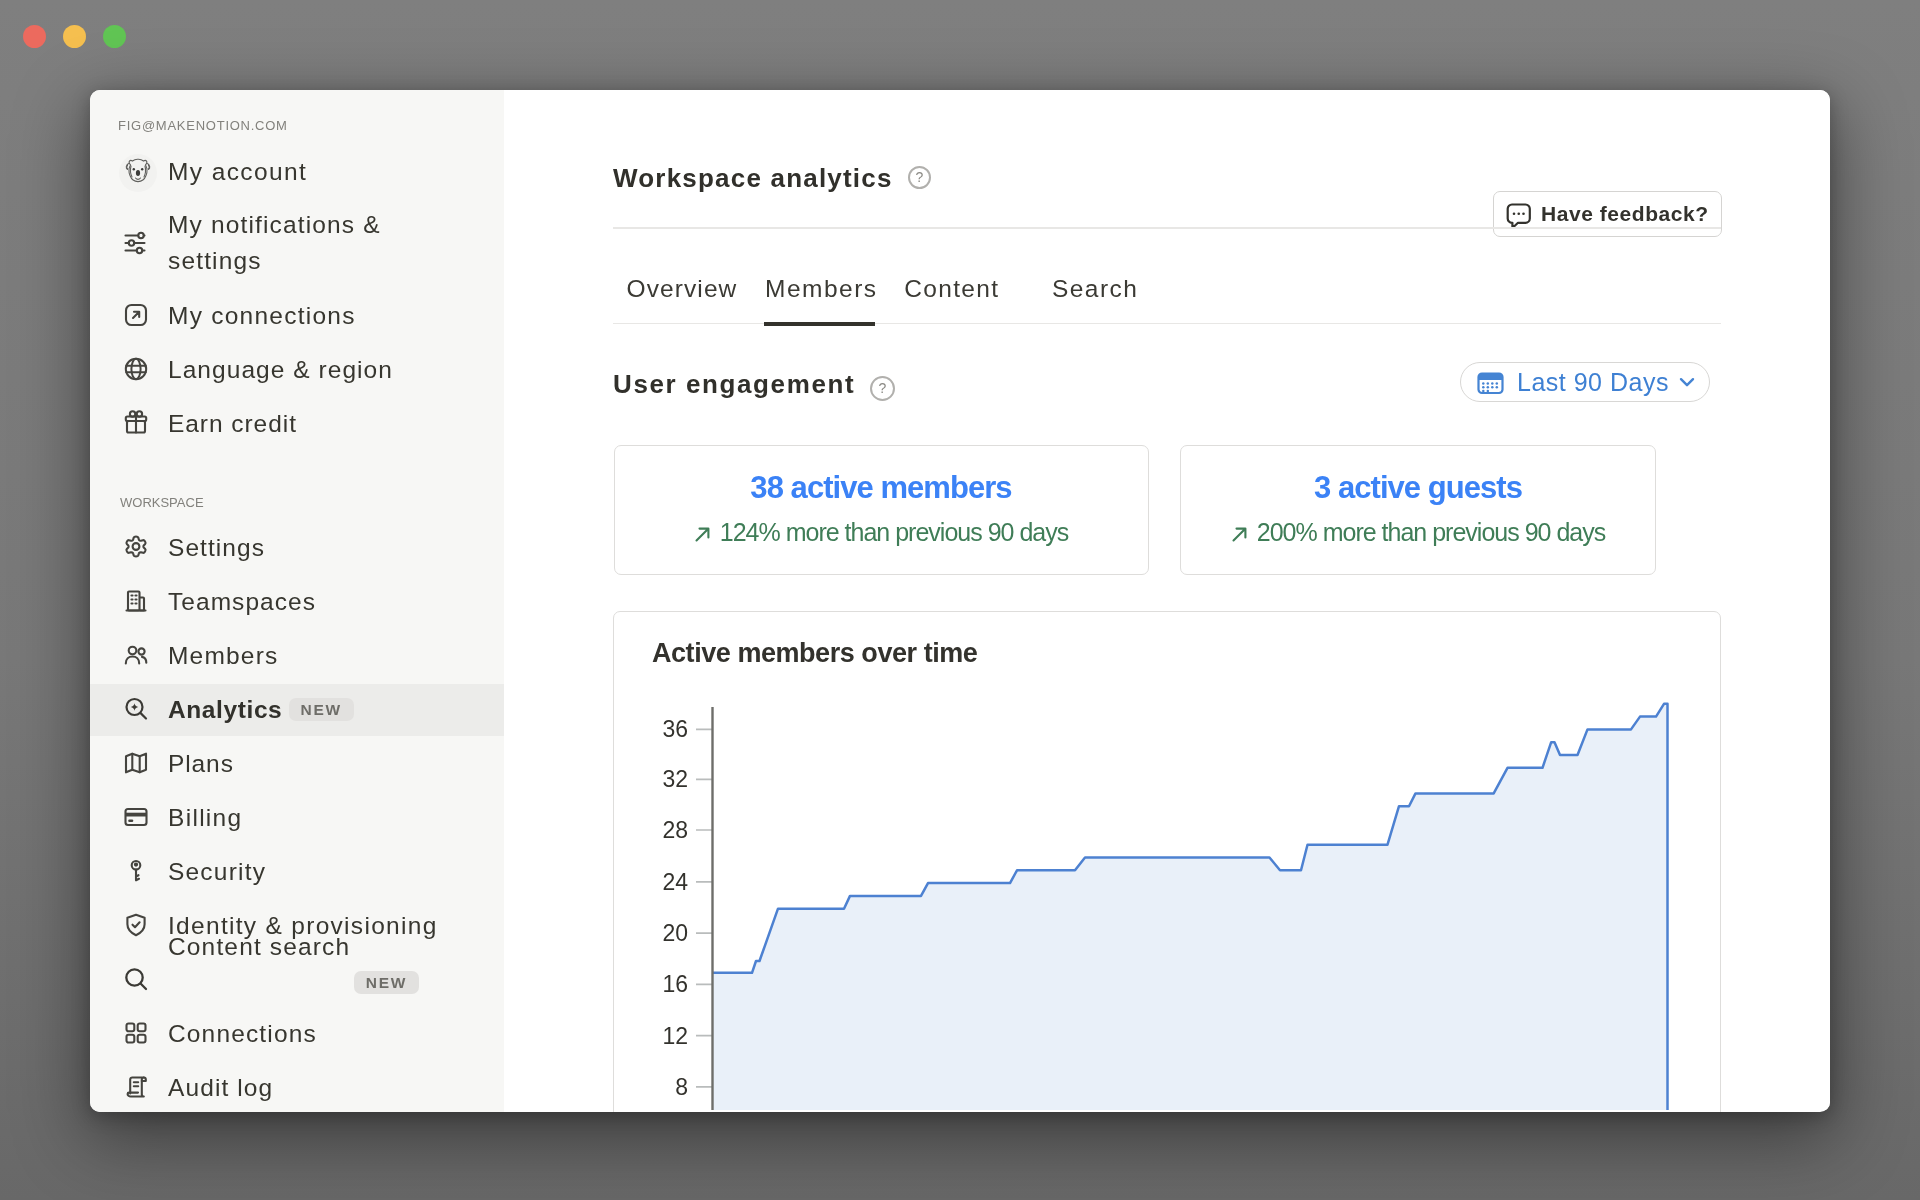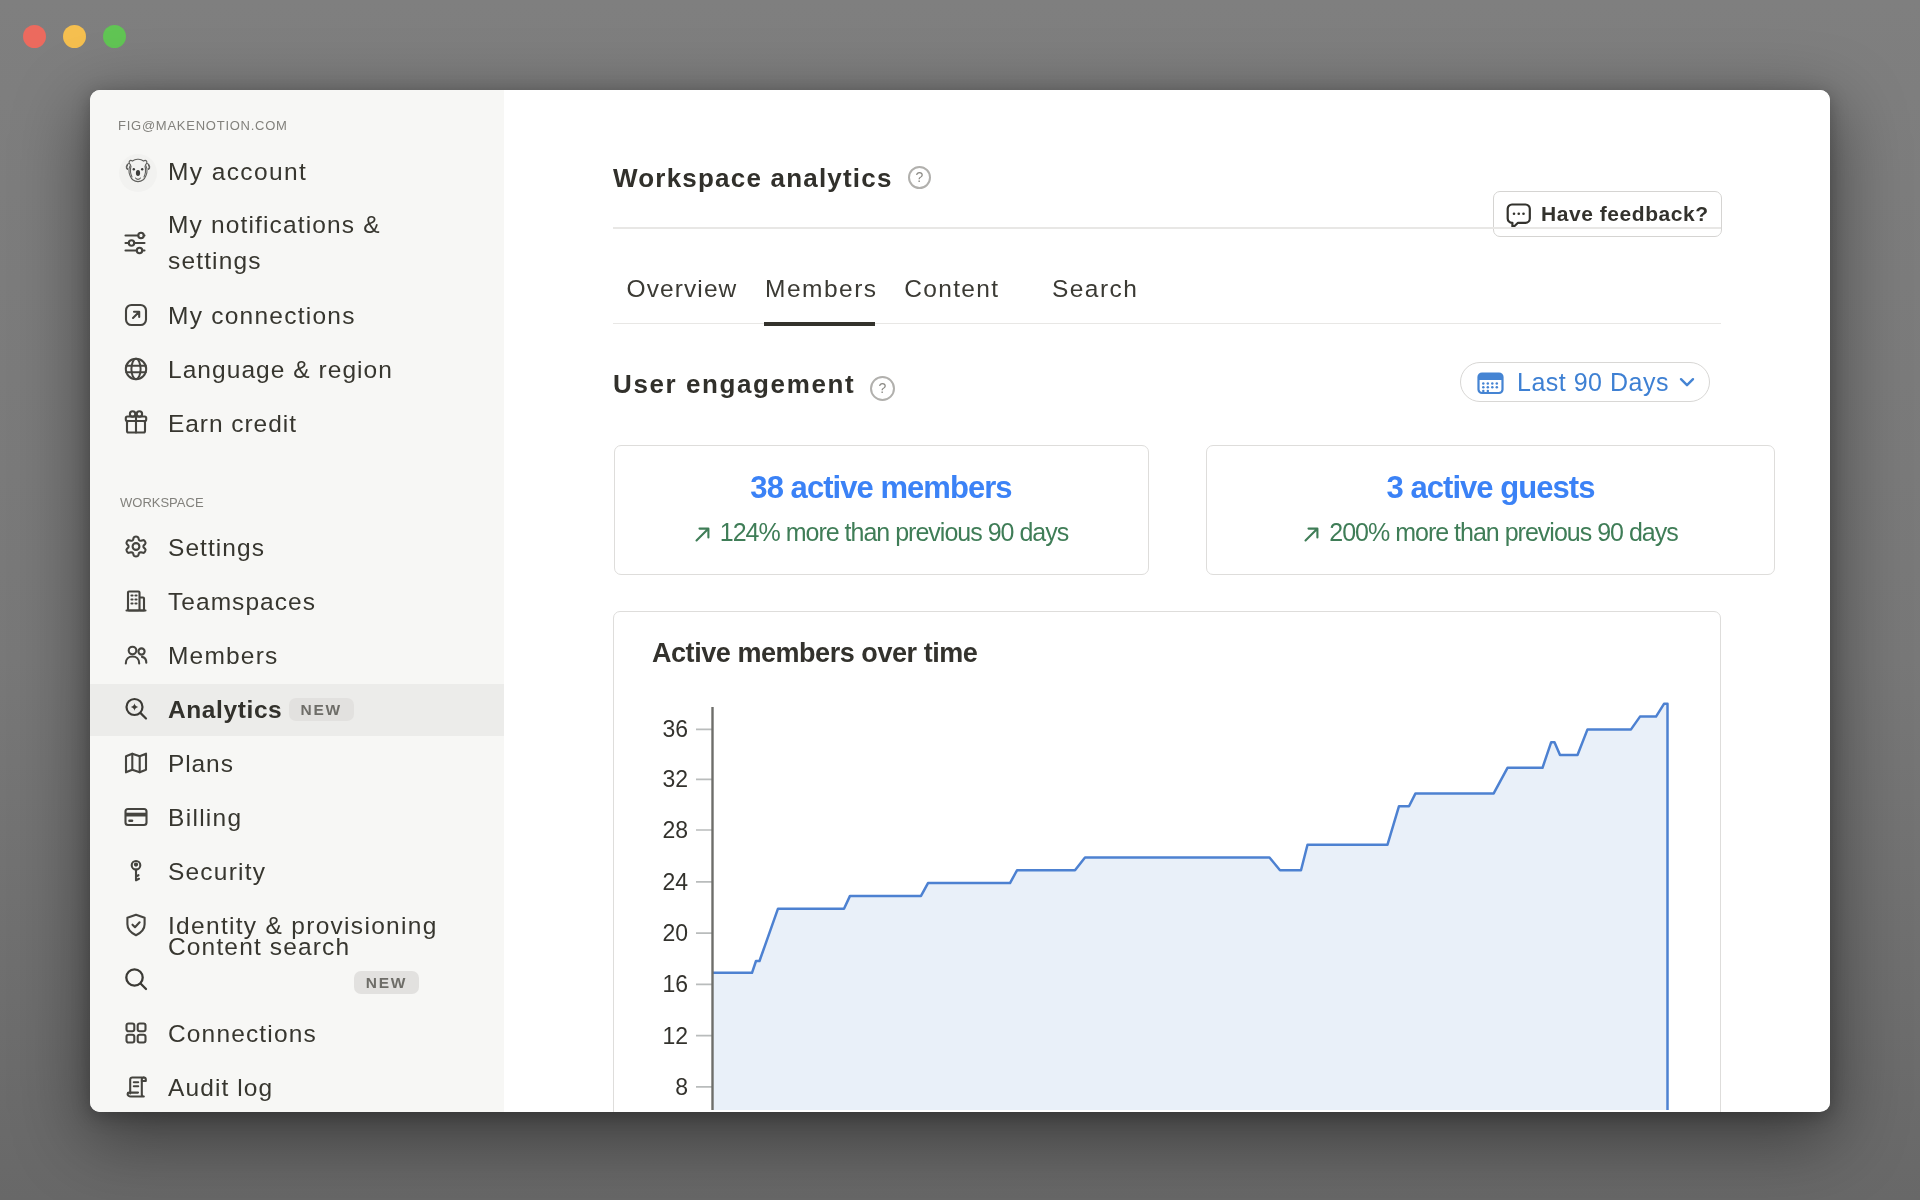--- a/index.html
+++ b/index.html
@@ -26,21 +26,21 @@
            border-radius:7px;margin-top:37px; }
   .fbbtn span { position:absolute; left:47px; top:10px; font-size:21px; font-weight:700; color:#33322d; letter-spacing:0.55px; }
   .div1 { position:absolute; left:109px; top:137px; width:1108px; height:1.5px; background:#e8e7e5; }
   .div2 { position:absolute; left:109px; top:232.5px; width:1108px; height:1.5px; background:#e8e7e5; }
   .tab { position:absolute; top:184.5px; font-size:24.5px; color:#3b3a34; line-height:28px; }
   .tabline { position:absolute; left:260px; top:232px; width:111px; height:3.5px; background:#33322c; }
   .h2 { position:absolute; left:109px; top:279px; font-size:26px; font-weight:700; color:#31302b; line-height:30px; letter-spacing:1.6px; }
   .pill { position:absolute; left:956px; top:272px; width:250px; height:40px; border:1.5px solid #d8d7d5; border-radius:20px; }
   .pill .ptxt { position:absolute; left:56px; top:5px; font-size:25px; color:#3e80d3; letter-spacing:0.5px; }
   .card { position:absolute; top:354.5px; width:535px; height:130px; border:1.5px solid #dedddb; border-radius:7px; }
-  .c1 { left:109.5px; } .c2 { left:702px; width:569px; }
+  .c1 { left:109.5px; } .c2 { left:676px; width:476px; }
   .statnum { position:absolute; width:100%; top:24px; text-align:center; font-size:31px; font-weight:700; color:#3b82f6; letter-spacing:-0.95px; }
   .statsub { position:absolute; width:100%; top:72px; text-align:center; font-size:25px; color:#3f7d57; letter-spacing:-1px; }
   .chartcard { position:absolute; left:108.5px; top:520.5px; width:1108.5px; height:520px;
                border:1.5px solid #dedddb; border-radius:7px; }
   .h3 { position:absolute; left:148px; top:546px; font-size:27px; font-weight:700; color:#33322d; line-height:34px; letter-spacing:-0.45px; }
 </style>
 </head>
 <body>
   <div class="dot" style="left:22.5px; background:#ec6a5e;"></div>
   <div class="dot" style="left:62.5px; background:#f5bf4f;"></div>

